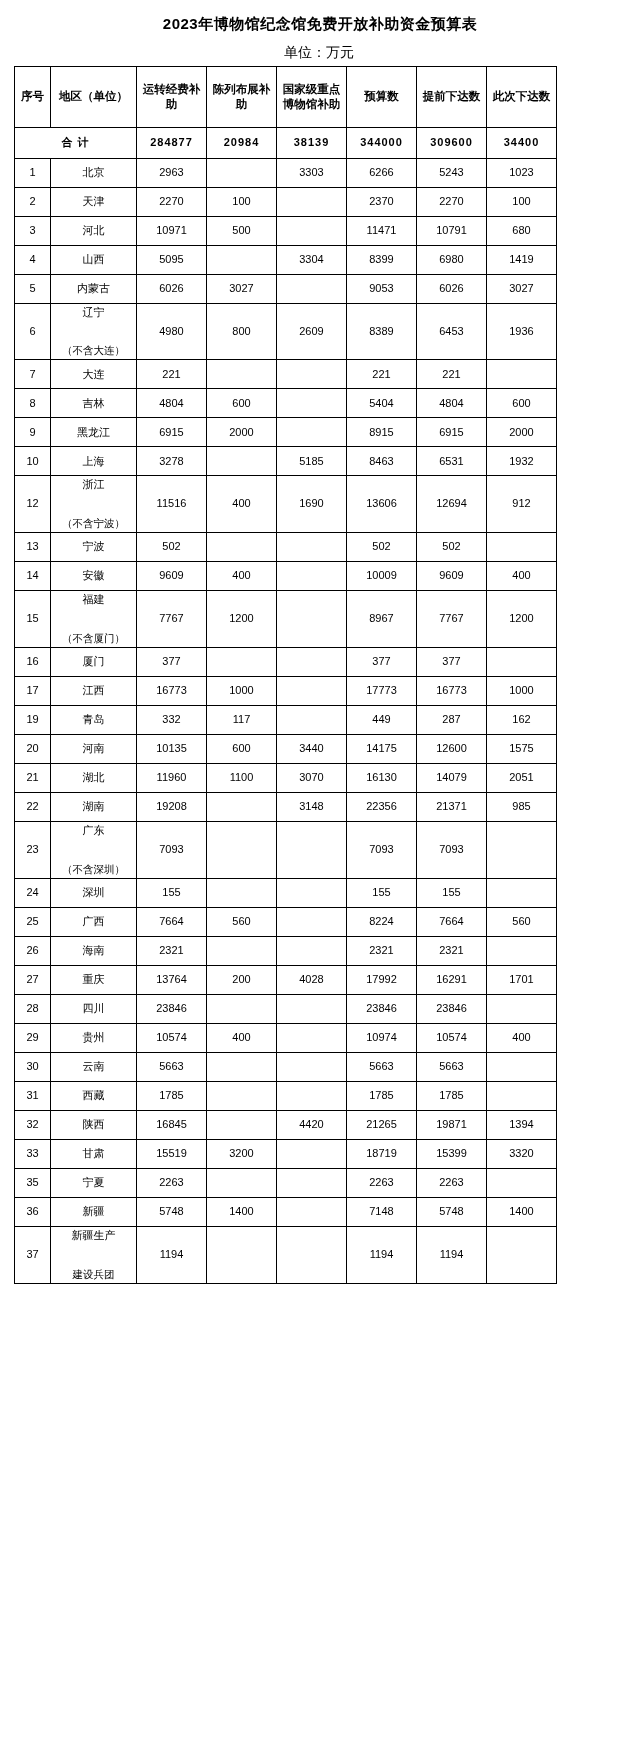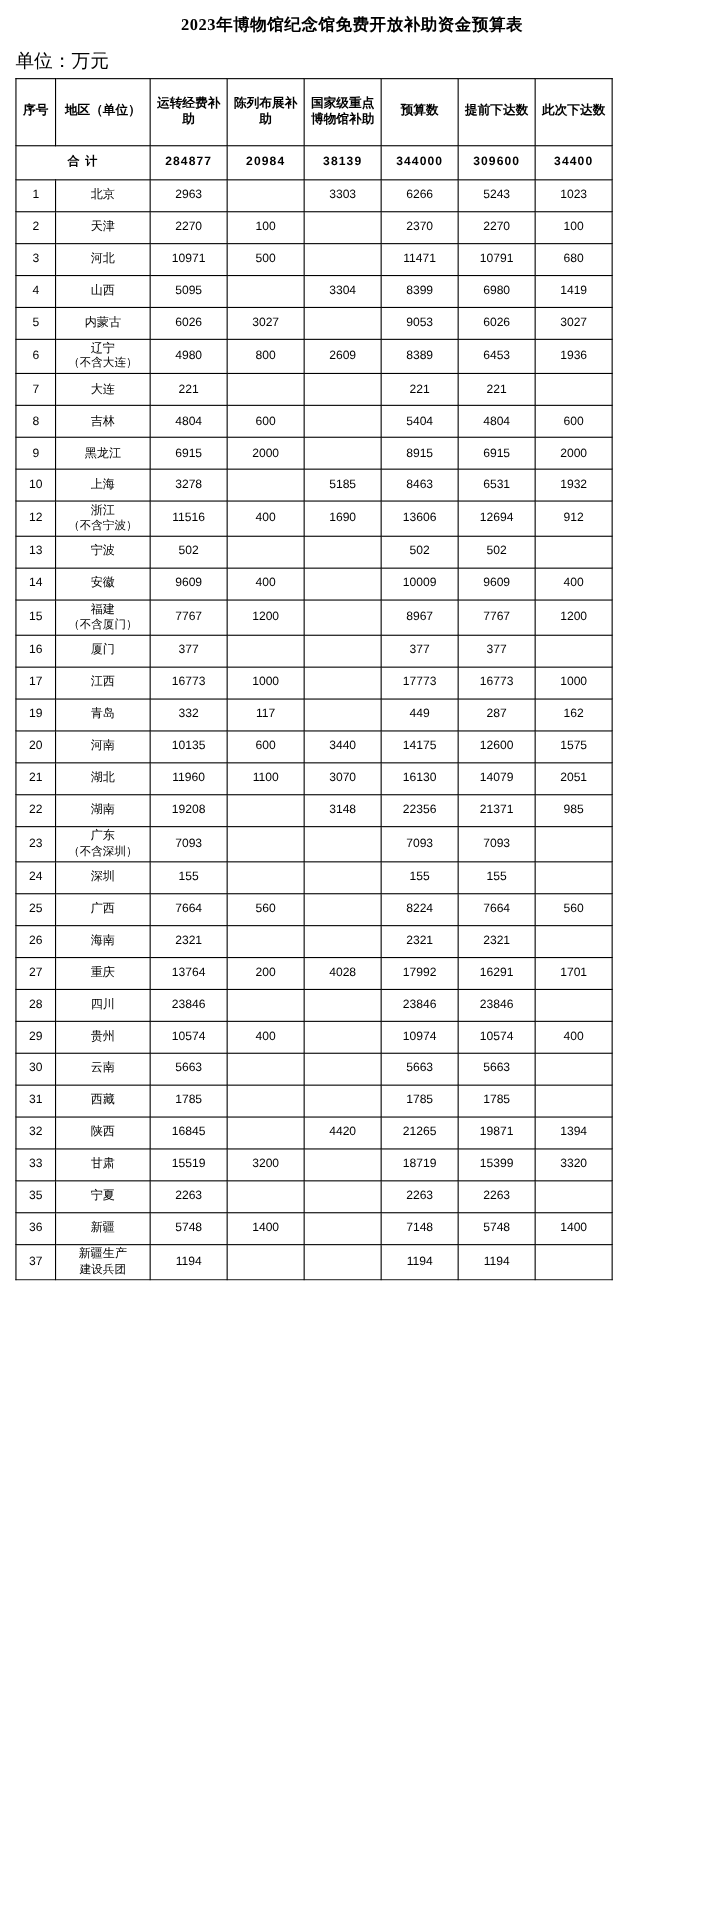--- a/index.html
+++ b/index.html
@@ -17,25 +17,24 @@
     box-sizing: border-box;
     padding: 0 14px;
   }
   .doc-title {
     text-align: center;
     font-size: 15px;
     font-weight: bold;
     letter-spacing: 0.5px;
     padding: 14px 0 10px 0;
     line-height: 1.3;
-    font-family: Liberation Serif, serif;
   }
   .unit-line {
-    text-align: left;
-    font-size: 17px;
+    text-align: center;
+    font-size: 14px;
     padding: 0 2px 4px 0;
   }
   table.budget {
     border-collapse: collapse;
     width: 496px;
     table-layout: fixed;
   }
   table.budget td, table.budget th {
     border: 1px solid #000000;
     font-size: 11px;
@@ -64,20 +63,21 @@
   }
   tbody td {
     height: 24px;
   }
   td.region {
     line-height: 1.15;
   }
   td.region .sub {
     display: block;
     font-size: 10.5px;
+    margin-top: 25px;
   }
 </style>
 </head>
 <body>
 
 <div class="page">
 
   <div class="doc-title">2023年博物馆纪念馆免费开放补助资金预算表</div>
 
   <div class="unit-line">单位：万元</div>

